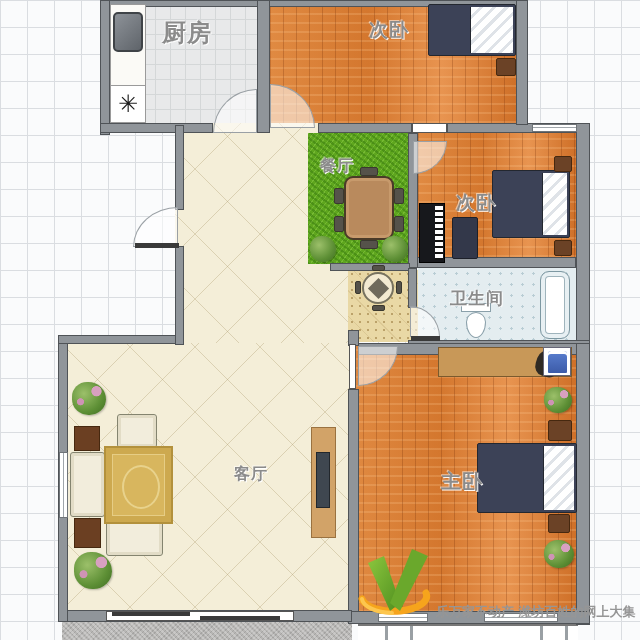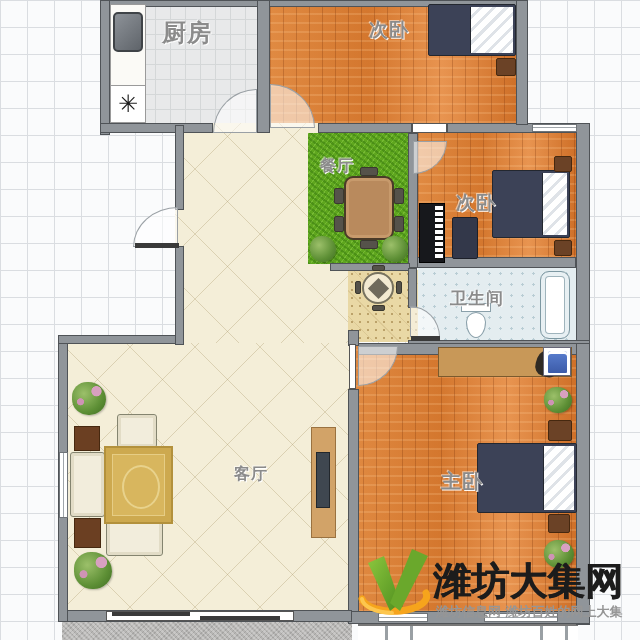--- a/index.html
+++ b/index.html
@@ -225,16 +225,15 @@
       <linearGradient id="vg" x1="0" y1="0" x2="1" y2="1">
         <stop offset="0" stop-color="#8cc63e"></stop>
           <stop offset="1" stop-color="#4f8f1f"></stop>
       </linearGradient>
     </defs>
     <path d="M4 56 A 32 15 0 1 0 68 50" fill="none" stroke="#f6a41c" stroke-width="7" stroke-linecap="round"></path>
     <polygon points="10,20 26,13 42,60 32,68" fill="url(#vg)"></polygon>
     <polygon points="54,6 70,13 42,68 32,60" fill="#6aa82c"></polygon>
     <path d="M4 56 A 32 15 0 0 0 34 70" fill="none" stroke="#fdc64e" stroke-width="4" stroke-linecap="round"></path>
   </svg>
-  <div class="brand-title" style="left:433px;top:556px;font-size:38px;">潍坊大集网</div>
-  <div class="brand-tag" style="left:436px;top:603px;font-size:13px;">潍坊信息网 潍坊百姓的网上大集</div>
+  <div class="brand-tag" style="left:436px;top:603px;font-size:13px;">乐万家不动产 潍坊百姓的网上大集</div>
 
 </div>
 
 </body></html>

